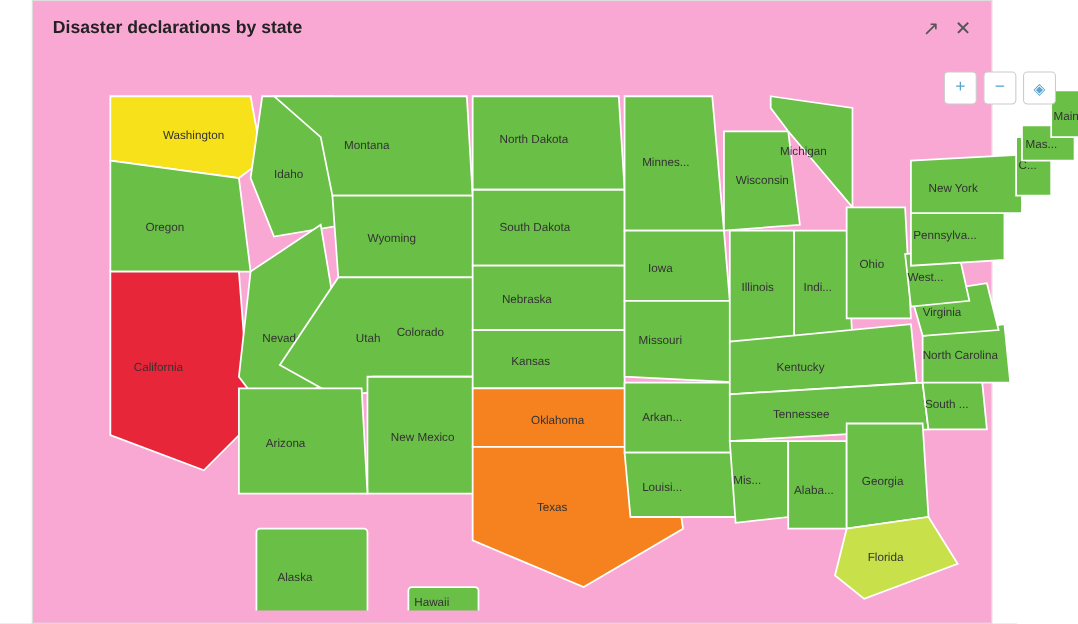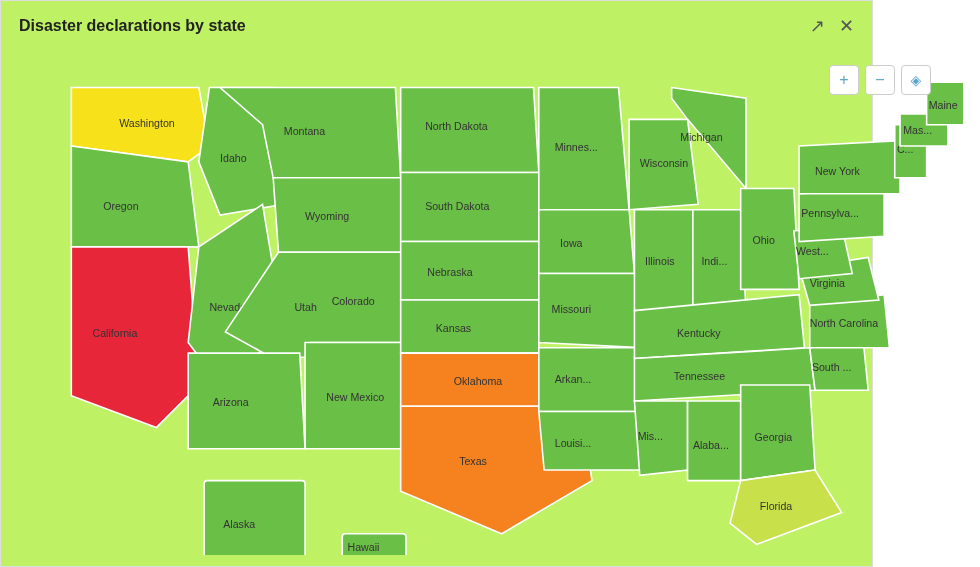--- a/index.html
+++ b/index.html
@@ -7,23 +7,24 @@
       width: 980px;
       height: 567px;
       background: #fff;
       font-family: Arial, sans-serif;
       overflow: hidden;
       position: relative;
     }
     .container {
       width: 873px;
       height: 567px;
-      background: #bef264;
+      background: #f9a8d4;
       border: 1px solid #ddd;
       position: relative;
+      margin-left: 29px;
     }
     .header {
       display: flex;
       justify-content: space-between;
       align-items: center;
       padding: 14px 18px 8px 18px;
     }
     .title {
       font-size: 16px;
       font-weight: 600;

